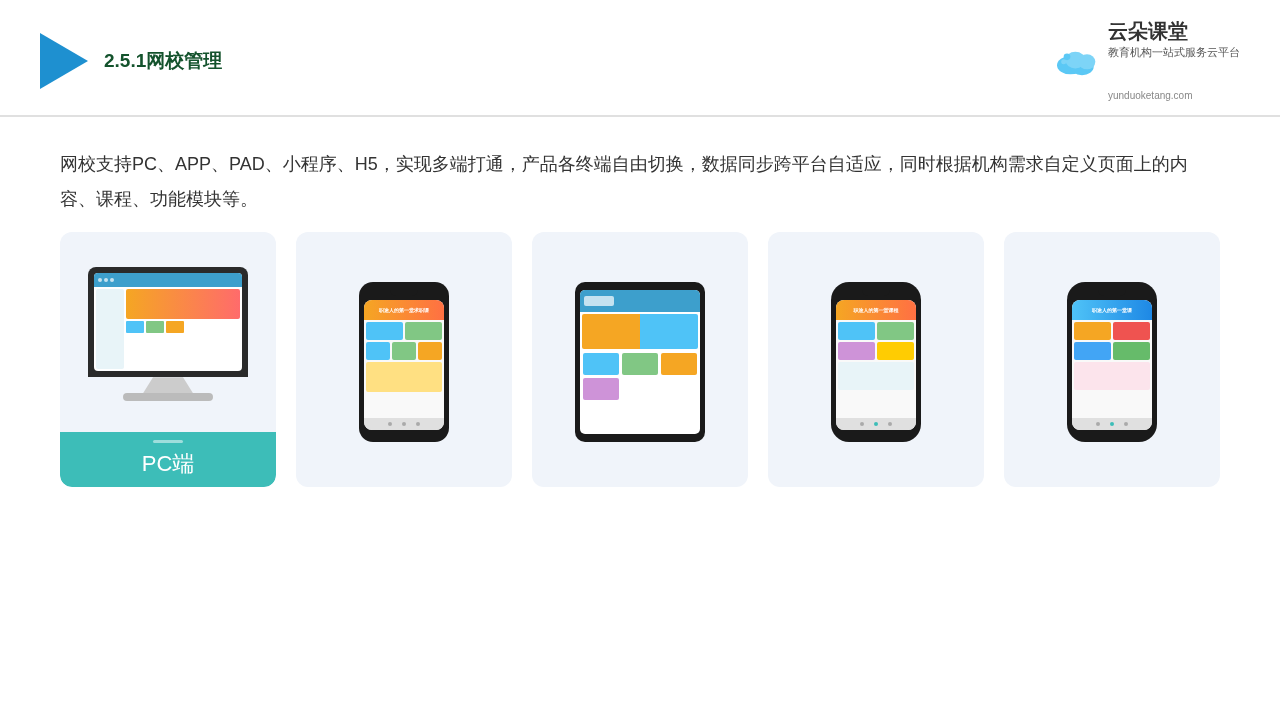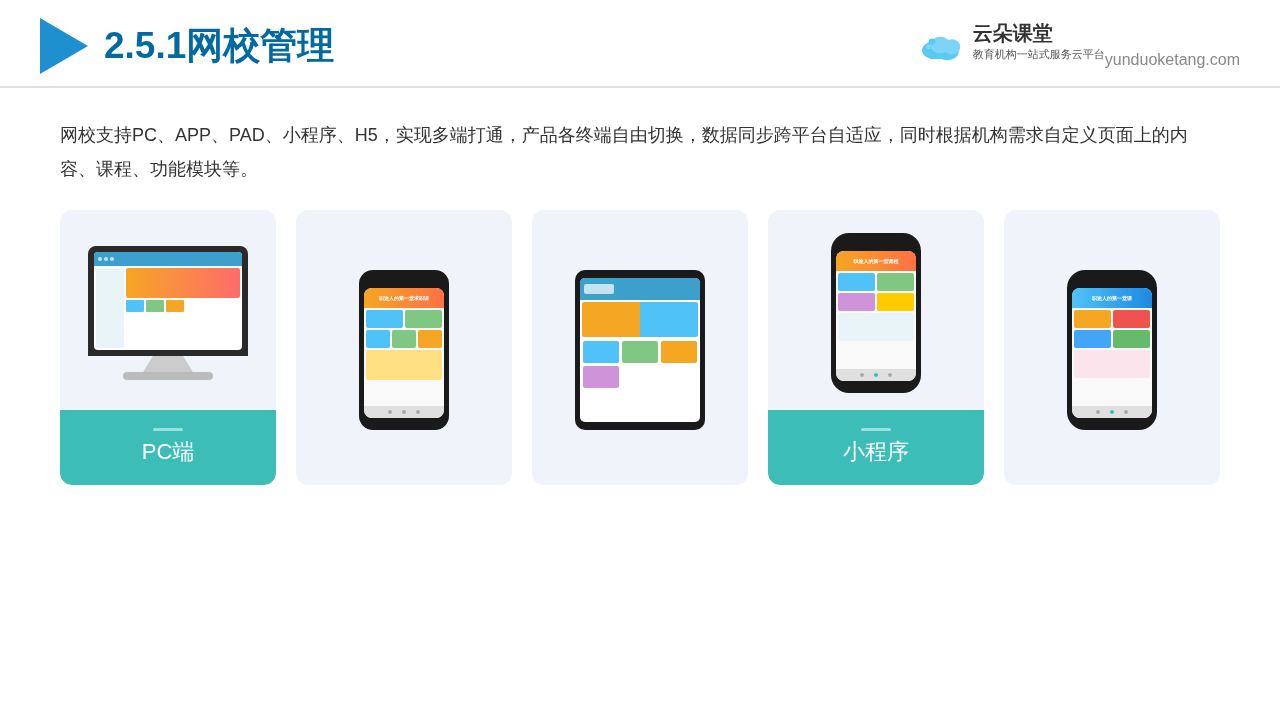--- a/index.html
+++ b/index.html
@@ -26,65 +26,66 @@
       gap: 16px;
     }
     .logo-triangle {
       width: 0;
       height: 0;
       border-top: 28px solid transparent;
       border-bottom: 28px solid transparent;
       border-left: 48px solid #1e90d0;
     }
     .page-title {
-      font-size: 37px;
+      font-size: 19px;
       font-weight: bold;
-      color: #0369a1;
+      color: #14532d;
     }
     .header-right {
       display: flex;
       flex-direction: column;
       align-items: center;
     }
     .brand-logo {
       display: flex;
       align-items: center;
       gap: 6px;
     }
     .cloud-icon {
       width: 50px;
       height: 36px;
     }
     .brand-text-right {
       display: flex;
-      flex-direction: row;
+      flex-direction: column;
       font-size: 11px;
       color: #555;
       line-height: 1.4;
+      gap: 9px;
     }
     .brand-name {
       font-size: 20px;
       font-weight: bold;
       color: #333;
     }
     .brand-url {
-      font-size: 16px;
+      font-size: 10px;
       color: #888;
-      margin-top: 2px;
+      margin-top: 20px;
     }
 
     
     .main {
       padding: 30px 60px 20px 60px;
     }
     .description {
       font-size: 18px;
       color: #333;
       line-height: 1.9;
-      margin-bottom: 24px;
+      margin-bottom: 16px;
     }
 
     
     .cards-container {
       display: flex;
       gap: 20px;
       justify-content: center;
     }
     .card {
       width: 220px;
@@ -101,21 +102,21 @@
       align-items: center;
       justify-content: center;
       min-height: 200px;
     }
     .card-label {
       background: #3dbdb8;
       color: #fff;
       text-align: center;
       font-size: 22px;
       font-weight: 500;
-      padding: 18px 0;
+      padding: 8px 0;
       border-radius: 0 0 12px 12px;
     }
 
     
     
     .pc-monitor {
       display: flex;
       flex-direction: column;
       align-items: center;
     }
@@ -513,25 +514,20 @@
                 <div class="phone-footer-bar">
                   <div class="phone-nav-dot"></div>
                   <div class="phone-nav-dot" style="background:#3dbdb8;"></div>
                   <div class="phone-nav-dot"></div>
                 </div>
               </div>
             </div>
           </div>
         </div>
       </div>
-      <div class="card-label">
-        <div class="card-label-inner">
-          <span>小程序</span>
-        </div>
-      </div>
     </div>
 
     <div class="card">
       <div class="card-image-area">
         <div class="phone-device">
           <div class="phone-body" style="border-radius: 18px;">
             <div class="phone-notch"></div>
             <div class="phone-screen">
               <div class="phone-screen-inner">
                 <div class="phone-header-bar" style="background: linear-gradient(90deg, #4fc3f7, #1e88e5);">

